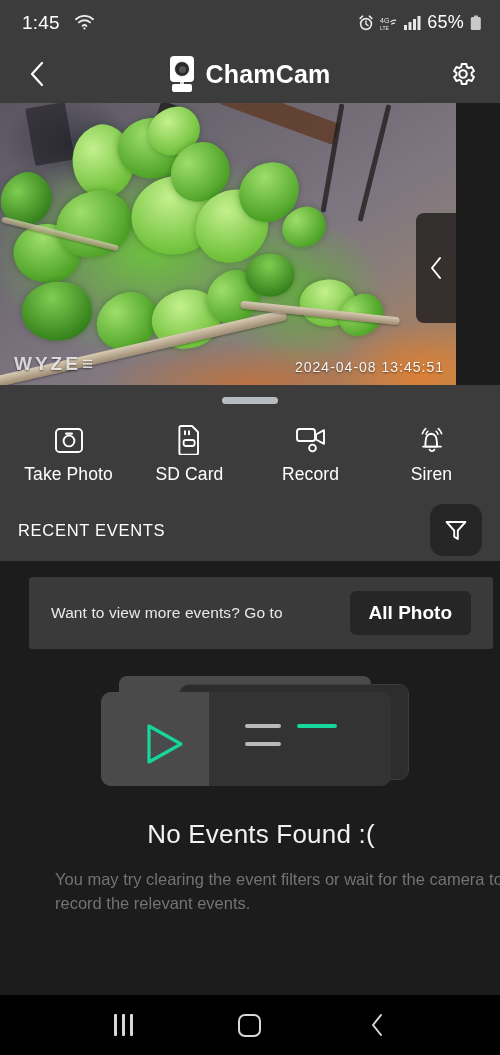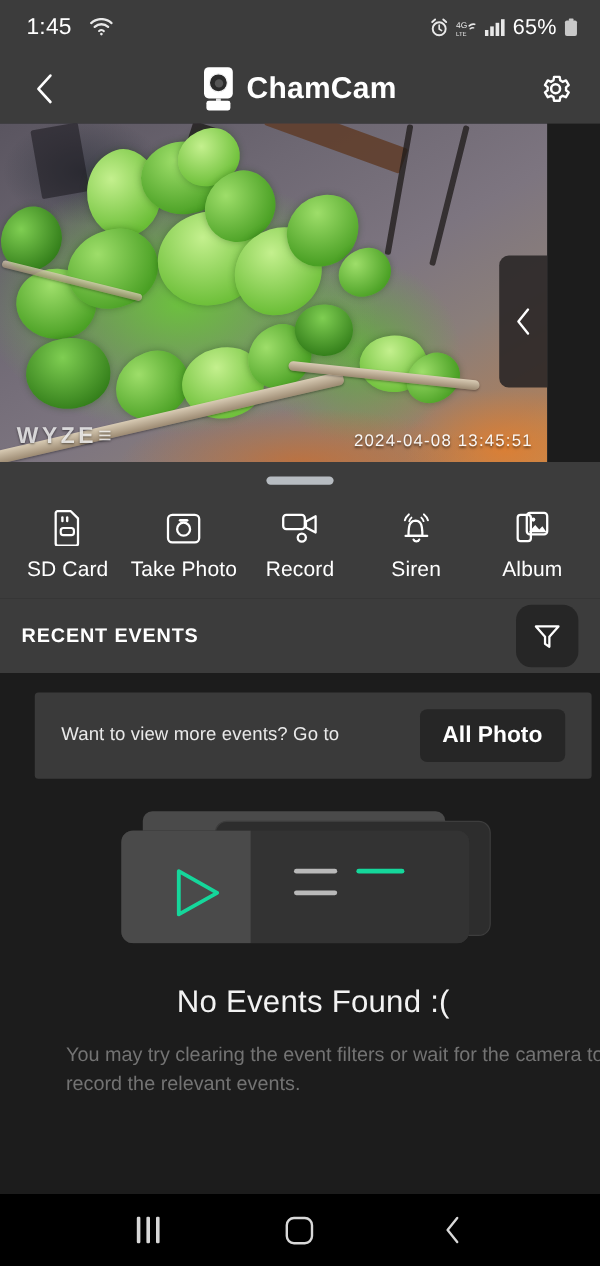--- a/index.html
+++ b/index.html
@@ -117,21 +117,21 @@
     background:#3c3c3c; flex:none; height:44px;
     display:flex; align-items:center; justify-content:center; gap:9px; cursor:pointer;
   }
   .hidemenu span { font-size:16px; font-weight:700; letter-spacing:.8px; }
 
   
   .recentbar {
     background:#3c3c3c; flex:none; height:62px; padding:0 18px;
     display:flex; align-items:center; justify-content:space-between;
   }
-  .recent-title { font-size:16.5px; font-weight:700; letter-spacing:.7px; }
+  .recent-title { font-size:16.5px; font-weight:400; letter-spacing:.7px; }
   .filterbtn {
     width:52px; height:52px; border-radius:13px; background:#262626;
     display:flex; align-items:center; justify-content:center; cursor:pointer;
   }
 
   
   .content { background:#1c1c1c; flex:1; display:flex; flex-direction:column; align-items:center;padding-left:22px; }
   .banner {
     margin:16px 18px 0; width:464px; height:72px; background:#3a3a3a; border-radius:3px;
     display:flex; align-items:center; justify-content:space-between; padding:0 22px;
@@ -299,39 +299,39 @@
   </div>
 
   <div class="handlewrap">
     <div class="handle"></div>
   </div>
 
   <div class="actions">
 
     <div class="action">
       <div class="aicon">
+        <svg width="30" height="30" viewBox="0 0 30 30">
+          <rect x="2" y="4" width="26" height="23" rx="3.6" stroke="#fff" stroke-width="1.9" fill="none"></rect>
+          <circle cx="15" cy="16" r="5.4" stroke="#fff" stroke-width="1.9" fill="none"></circle>
+          <rect x="11" y="7.4" width="8" height="2.4" rx="1.2" fill="#fff"></rect>
+        </svg>
+      </div>
+      <div class="alabel">Take Photo</div>
+    </div>
+
+    <div class="action">
+      <div class="aicon">
         <svg width="27" height="30" viewBox="0 0 27 30">
           <path d="M5 1h11l6 6v21a1.6 1.6 0 0 1-1.6 1.6H5A1.6 1.6 0 0 1 3.4 28V2.6A1.6 1.6 0 0 1 5 1z" stroke="#fff" stroke-width="1.9" fill="none" stroke-linejoin="round"></path>
           <rect x="8" y="5.2" width="2" height="5" rx="1" fill="#fff"></rect>
           <rect x="12" y="5.2" width="2" height="5" rx="1" fill="#fff"></rect>
           <rect x="7.6" y="15" width="11" height="6" rx="2.2" stroke="#fff" stroke-width="1.8" fill="none"></rect>
         </svg>
       </div>
       <div class="alabel">SD Card</div>
-    </div>
-
-    <div class="action">
-      <div class="aicon">
-        <svg width="30" height="30" viewBox="0 0 30 30">
-          <rect x="2" y="4" width="26" height="23" rx="3.6" stroke="#fff" stroke-width="1.9" fill="none"></rect>
-          <circle cx="15" cy="16" r="5.4" stroke="#fff" stroke-width="1.9" fill="none"></circle>
-          <rect x="11" y="7.4" width="8" height="2.4" rx="1.2" fill="#fff"></rect>
-        </svg>
-      </div>
-      <div class="alabel">Take Photo</div>
     </div>
 
     <div class="action">
       <div class="aicon">
         <svg width="32" height="30" viewBox="0 0 32 30">
           <rect x="2" y="4" width="18" height="12" rx="2.6" stroke="#fff" stroke-width="1.9" fill="none"></rect>
           <path d="M21 9.5 29 5.2v13.6L21 14.5z" stroke="#fff" stroke-width="1.9" fill="none" stroke-linejoin="round"></path>
           <circle cx="17.5" cy="23" r="3.4" stroke="#fff" stroke-width="1.9" fill="none"></circle>
         </svg>
       </div>
@@ -346,31 +346,20 @@
           <path d="M13.6 24.6a2.6 2.6 0 0 0 4.8 0" stroke="#fff" stroke-width="1.8" fill="none" stroke-linecap="round"></path>
           <path d="M6.4 8.6c.6-2 1.8-3.7 3.3-4.9" stroke="#fff" stroke-width="1.7" fill="none" stroke-linecap="round"></path>
           <path d="M25.6 8.6c-.6-2-1.8-3.7-3.3-4.9" stroke="#fff" stroke-width="1.7" fill="none" stroke-linecap="round"></path>
           <path d="M10 9.3c.4-1.3 1-2.2 1.9-3" stroke="#fff" stroke-width="1.5" fill="none" stroke-linecap="round"></path>
           <path d="M22 9.3c-.4-1.3-1-2.2-1.9-3" stroke="#fff" stroke-width="1.5" fill="none" stroke-linecap="round"></path>
         </svg>
       </div>
       <div class="alabel">Siren</div>
     </div>
 
-    <div class="action">
-      <div class="aicon">
-        <svg width="30" height="30" viewBox="0 0 30 30">
-          <rect x="2.4" y="4" width="11" height="22" rx="2.4" stroke="#fff" stroke-width="1.9" fill="none"></rect>
-          <rect x="10" y="2.4" width="17" height="18" rx="2.6" stroke="#fff" stroke-width="1.9" fill="none"></rect>
-          <circle cx="15.4" cy="8" r="1.7" fill="#fff"></circle>
-          <path d="M11.6 18.6 17 12.4l3.4 3.8 2.6-2.6 3.4 5z" fill="#fff"></path>
-        </svg>
-      </div>
-      <div class="alabel">Album</div>
-    </div>
   </div>
 
 
   <div class="recentbar">
     <div class="recent-title">RECENT EVENTS</div>
     <div class="filterbtn">
       <svg width="26" height="26" viewBox="0 0 26 26">
         <path d="M3.6 5h18.8l-7.6 8.6V22l-3.6-2.4v-6z" stroke="#fff" stroke-width="1.9" fill="none" stroke-linejoin="round"></path>
       </svg>
     </div>

